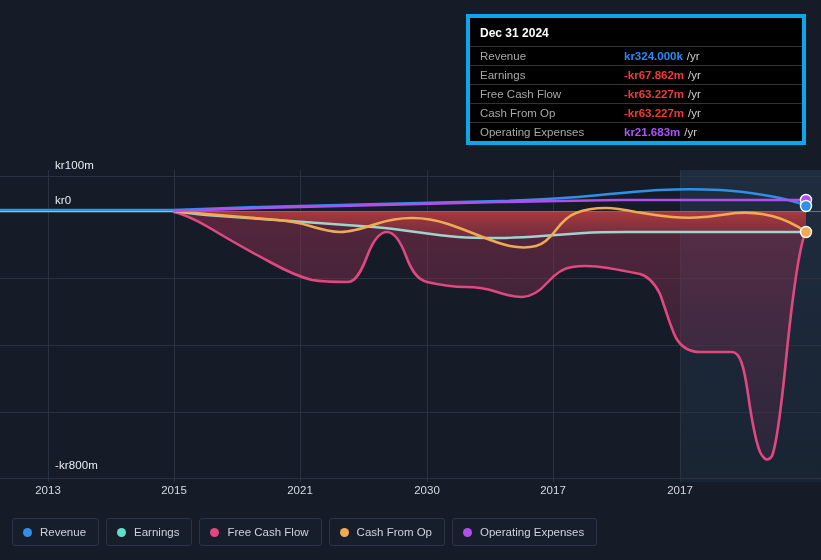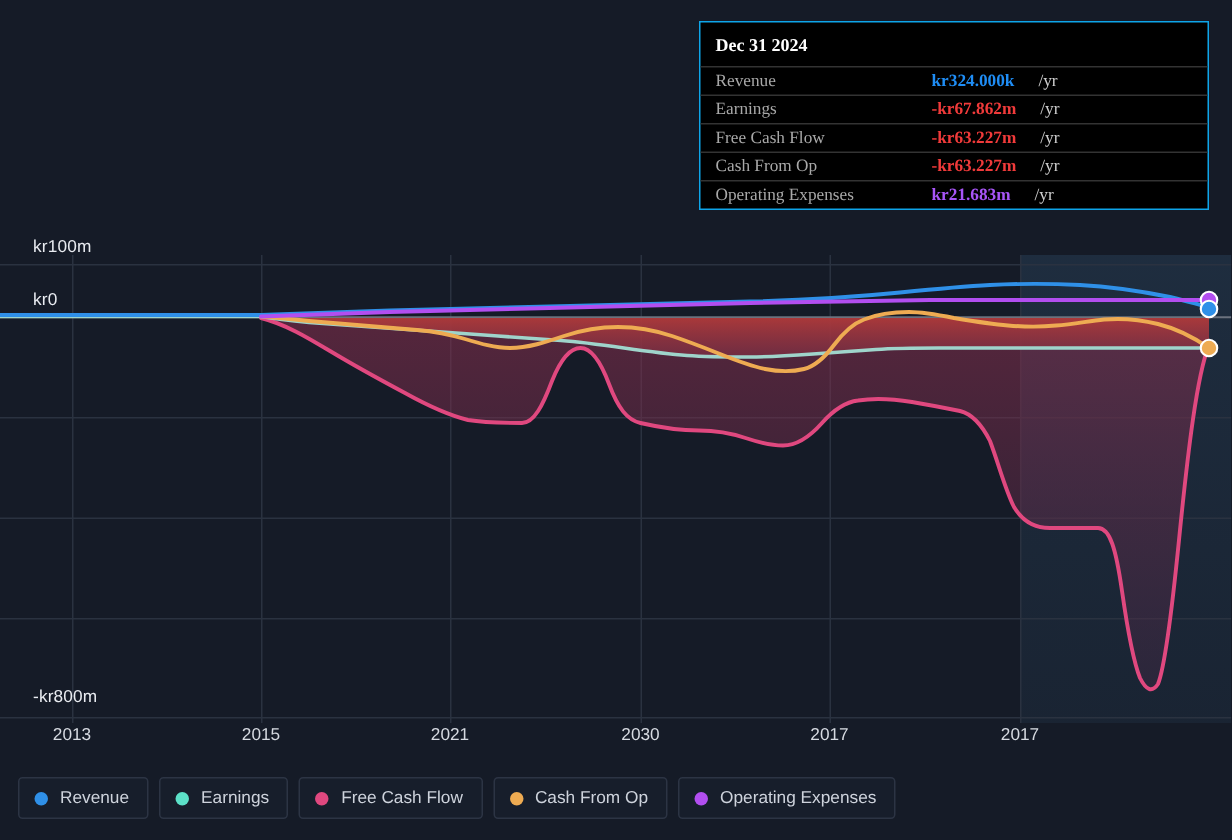--- a/index.html
+++ b/index.html
@@ -34,20 +34,21 @@
   }
   #plot-svg { display: block; }
 
   
   .y-label {
     position: absolute;
     font-size: 11.5px;
     color: #e9ecf1;
     letter-spacing: .1px;
     white-space: nowrap;
+    margin-left: 33px;
   }
   #y-label-top   { left: 22px; top: 159px; }
   #y-label-zero  { left: 22px; top: 194px; }
   #y-label-bot   { left: 22px; top: 459px; }
 
   #x-axis {
     position: absolute;
     left: 0;
     top: 484px;
     width: 821px;
@@ -61,25 +62,24 @@
     white-space: nowrap;
   }
 
   
   #tooltip {
     position: absolute;
     left: 466px;
     top: 14px;
     width: 340px;
     background: #000000;
-    border: 1px solid #0ea5e9;
+    border: 4px solid #0ea5e9;
     box-sizing: border-box;
     padding: 0;
     z-index: 40;
-    font-family: Liberation Serif, serif;
   }
   #tooltip-date {
     font-size: 12px;
     font-weight: bold;
     color: #ffffff;
     padding: 8px 10px 6px 10px;
   }
   .tt-row {
     display: flex;
     align-items: center;
@@ -98,21 +98,21 @@
   .tt-val {
     font-size: 11.5px;
     font-weight: bold;
     white-space: nowrap;
     margin-left: 32px;
   }
   .tt-unit {
     font-size: 11.5px;
     color: #cfcfcf;
     font-weight: normal;
-    margin-left: 16px;
+    margin-left: 4px;
     white-space: nowrap;
   }
 
   
   #legend {
     position: absolute;
     left: 12px;
     top: 518px;
     display: flex;
     gap: 7px;

